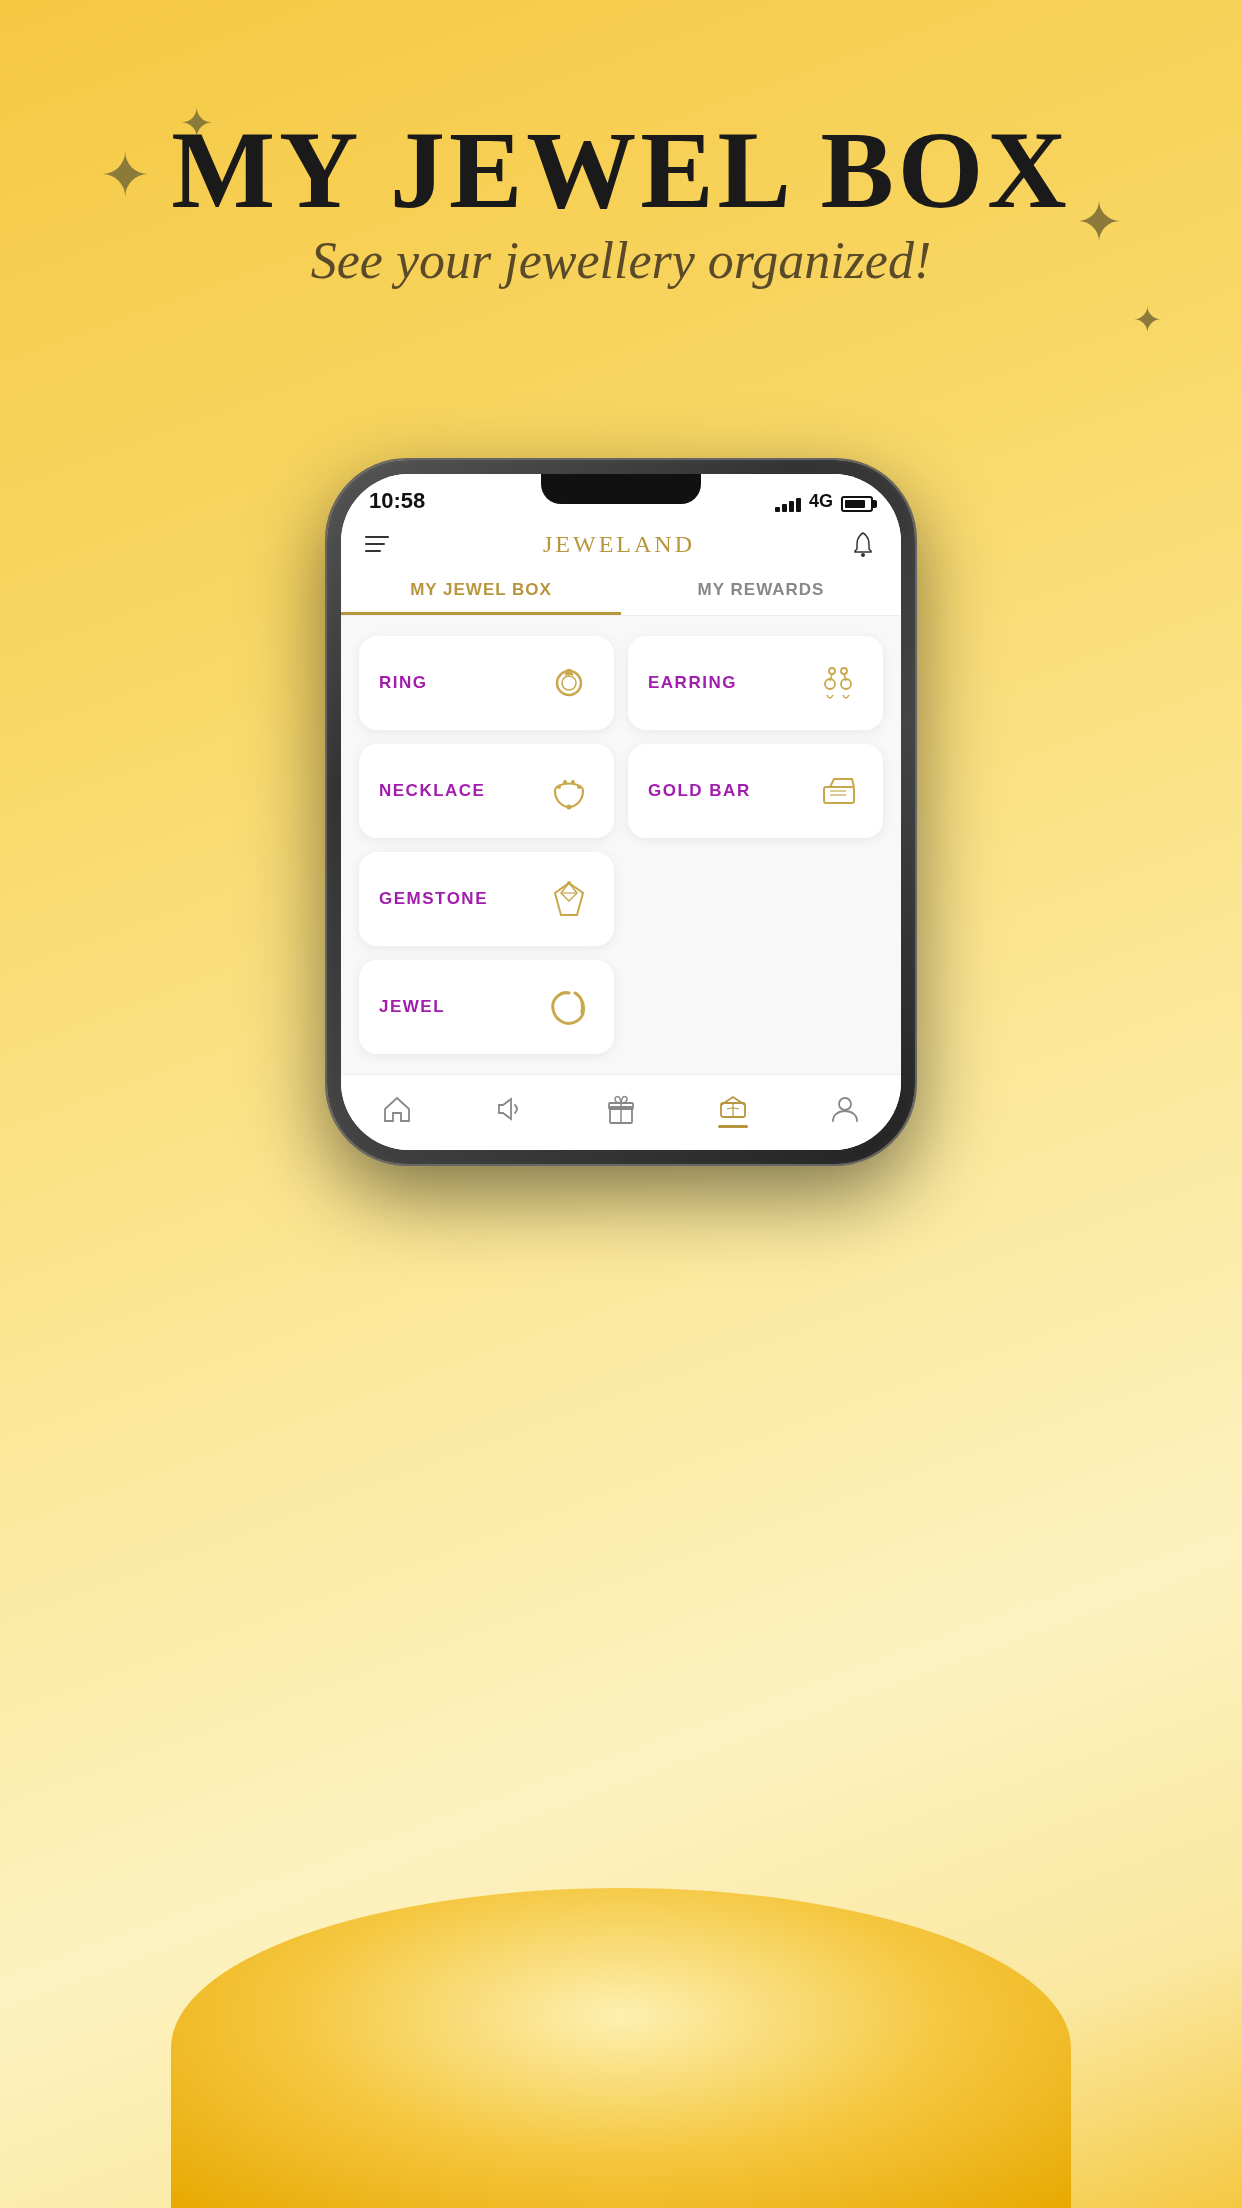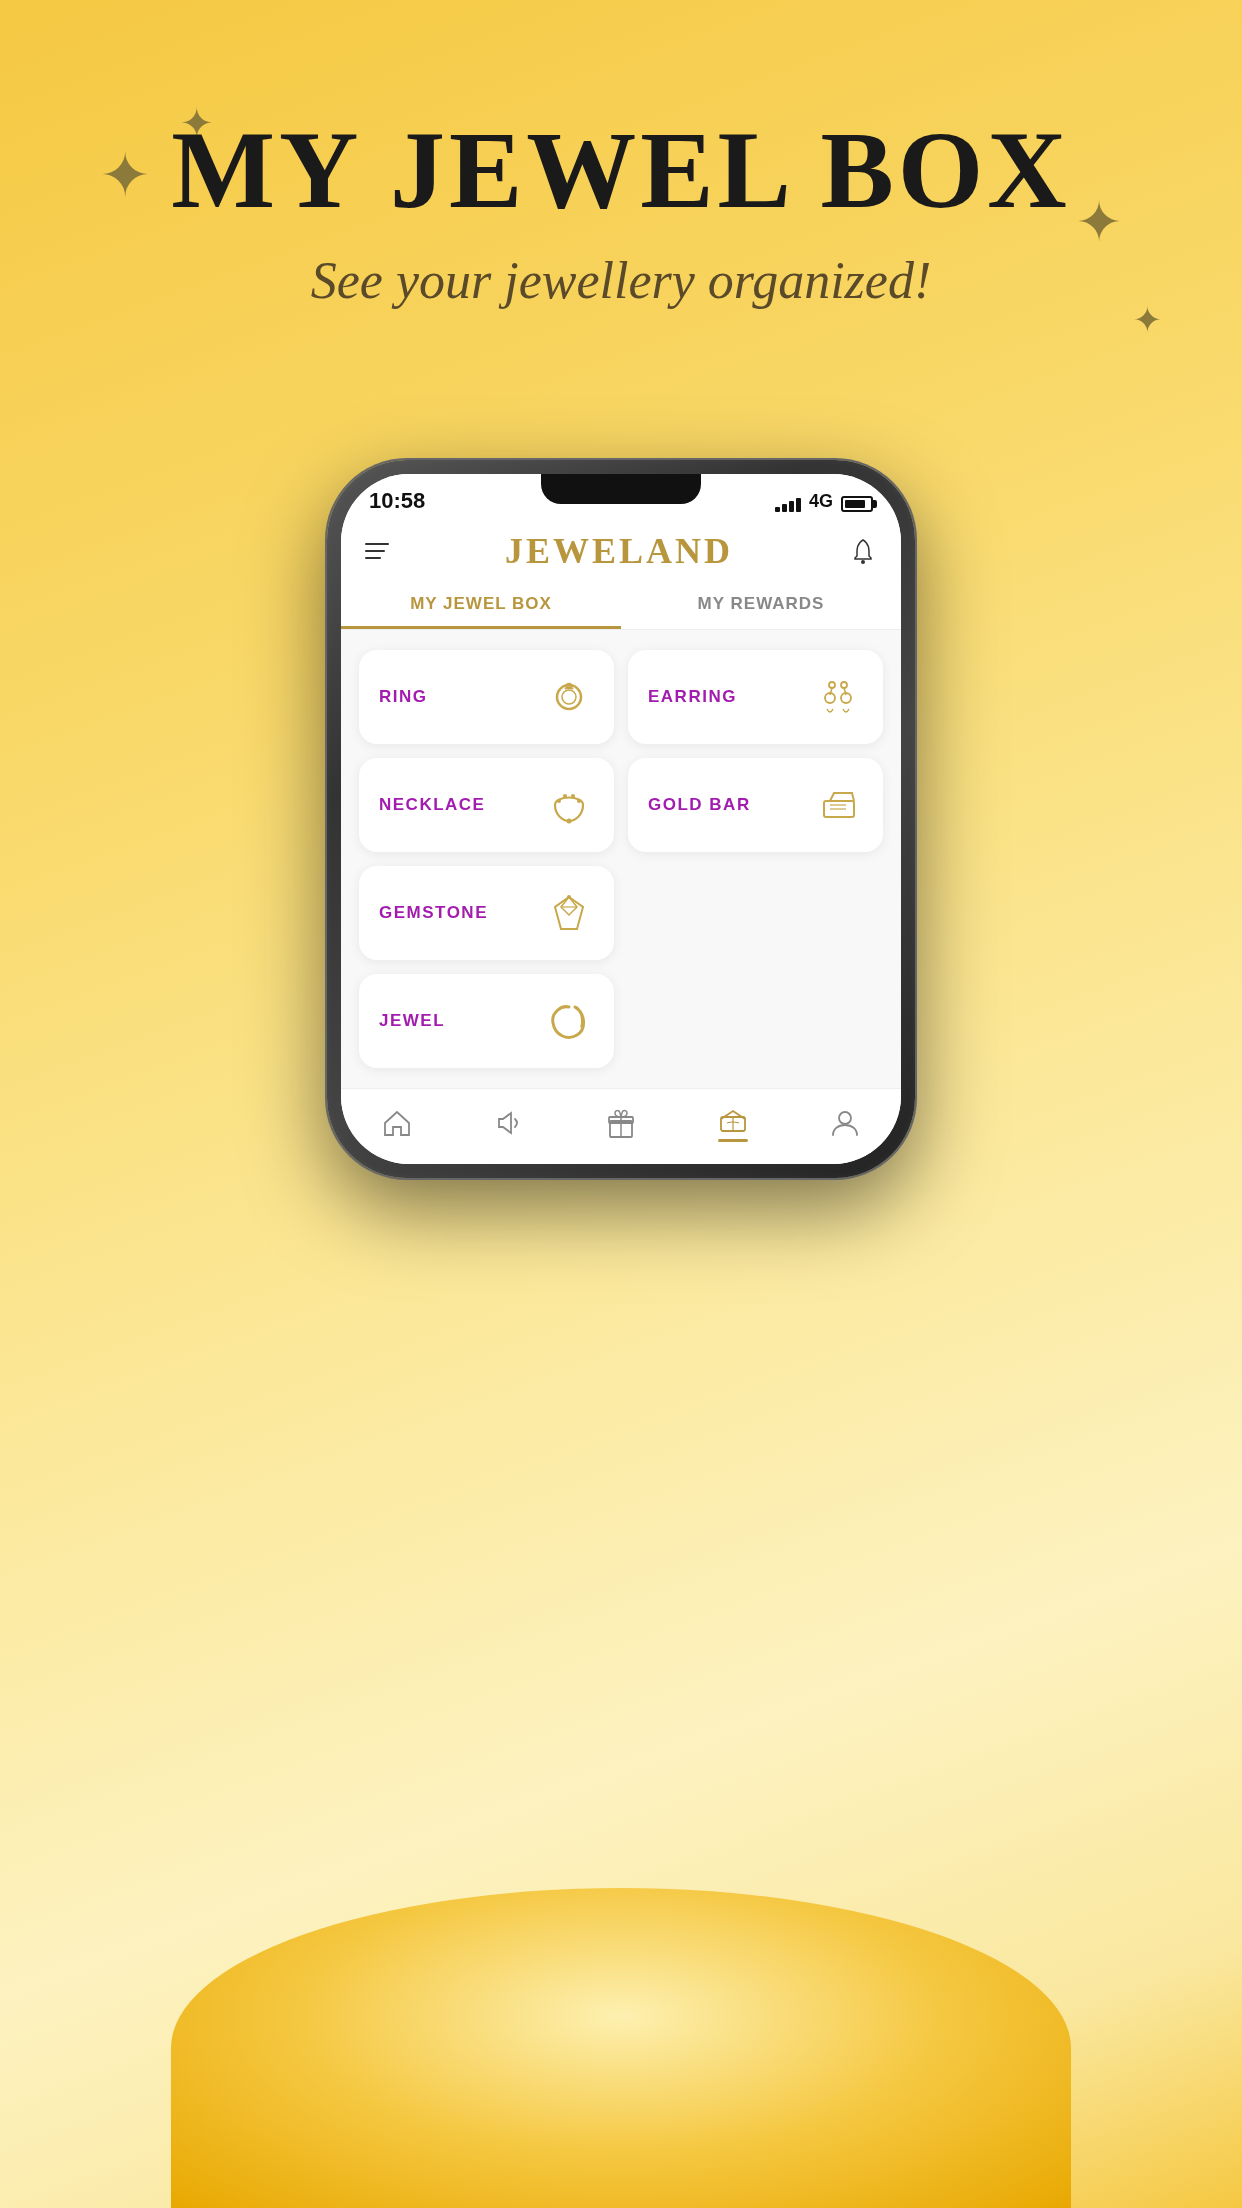--- a/index.html
+++ b/index.html
@@ -34,21 +34,20 @@
       color: #1a1a1a;
       letter-spacing: 4px;
       font-family: 'Georgia', serif;
       line-height: 1.1;
     }
 
     .hero-subtitle {
       font-size: 52px;
       color: #5a4a2a;
       font-style: italic;
-      margin-top: 20px;
       font-family: 'Georgia', serif;
     }
 
     
     .phone-wrapper {
       position: absolute;
       top: 460px;
       left: 50%;
       transform: translateX(-50%);
       width: 588px;
@@ -176,22 +175,22 @@
       height: 2px;
       background: #333;
       border-radius: 2px;
     }
 
     .menu-line:first-child { width: 24px; }
     .menu-line:nth-child(2) { width: 20px; }
     .menu-line:last-child { width: 16px; }
 
     .app-logo {
-      font-size: 36px;
-      font-weight: 700;
+      font-size: 24px;
+      font-weight: 400;
       color: #b8963e;
       letter-spacing: 3px;
       font-family: 'Georgia', serif;
     }
 
     .bell-icon {
       width: 28px;
       height: 28px;
       cursor: pointer;
     }

